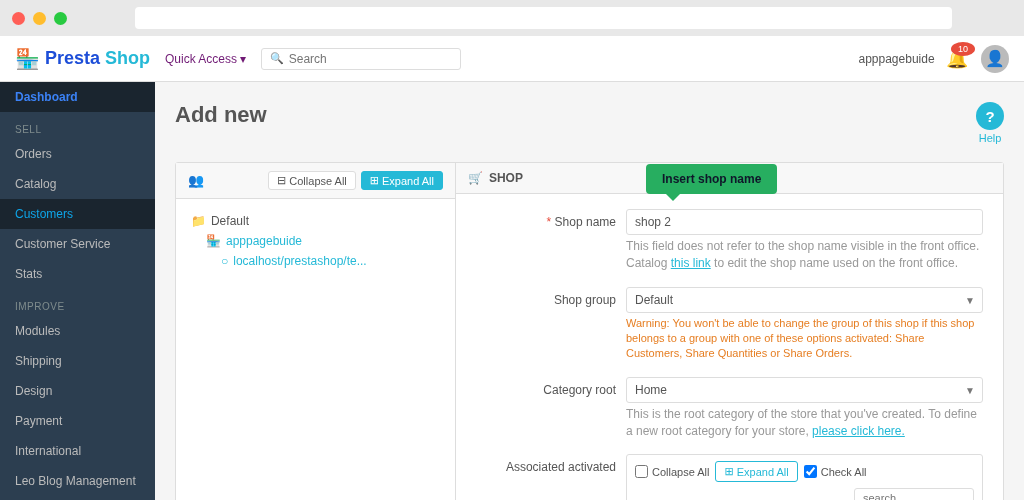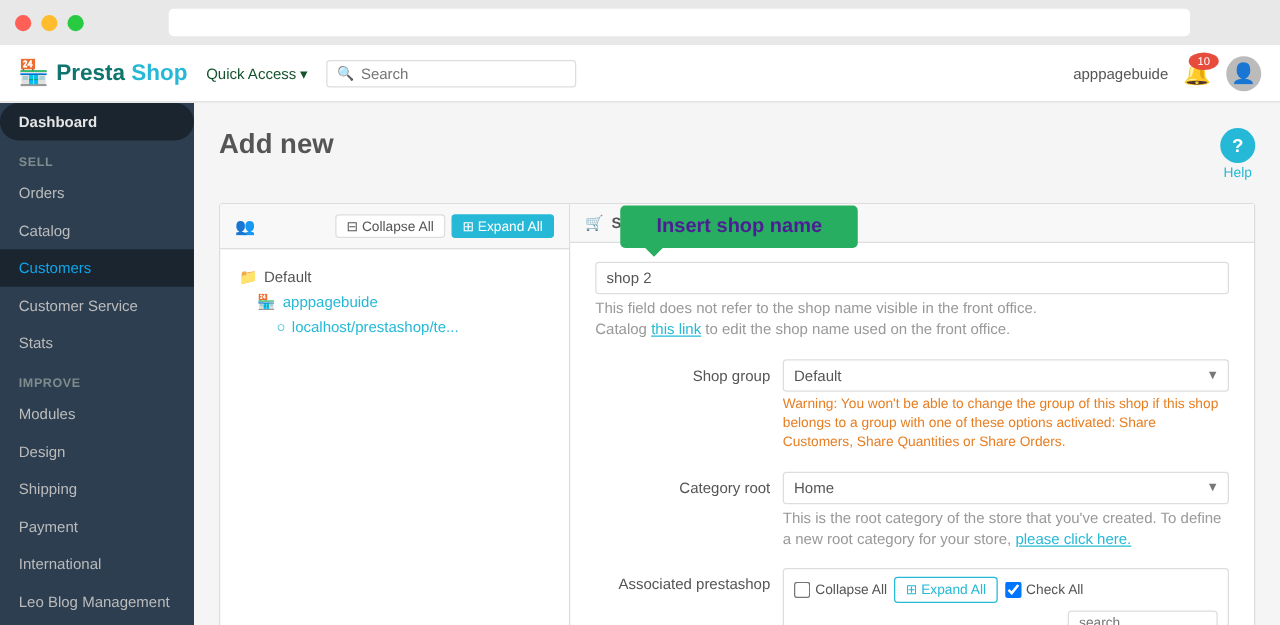--- a/index.html
+++ b/index.html
@@ -53,21 +53,21 @@
     .logo-area {
       display: flex;
       align-items: center;
       gap: 5px;
       font-size: 18px;
       font-weight: bold;
       min-width: 130px;
     }
     .nav-link {
       font-size: 12px;
-      color: #14532d;
+      color: #701a75;
       cursor: pointer;
       display: flex;
       align-items: center;
       gap: 3px;
       text-align: center;
     }
     .header-right {
       margin-left: auto;
       display: flex;
       align-items: center;
@@ -120,30 +120,29 @@
     .sidebar-item {
       padding: 8px 15px;
       cursor: pointer;
       color: #bbb;
     }
     .sidebar-item.active { background: #1a252f; color: #0ea5e9; }
     .sidebar-section {
       padding: 8px 15px 4px;
       font-size: 10px;
       color: #7f8c8d;
-      font-weight: bold;
+      font-weight: normal;
       text-transform: uppercase;
       letter-spacing: 0.5px;
       margin-top: 4px;
     }
     .sidebar-item.dashboard {
       background: #1a252f;
-      color: #e5e5e5;
+      color: #3b82f6;
       font-weight: bold;
-      border-radius: 15px;
     }
 
     
     .main-content {
       flex: 1;
       background: #f5f5f5;
       overflow-y: auto;
       padding: 20px 20px 20px 20px;
       position: relative;
     }
@@ -328,24 +327,24 @@
       margin-top: 3px;
       line-height: 1.4;
     }
 
     
     .tooltip-box {
       position: absolute;
       top: -45px;
       left: 20px;
       background: #27ae60;
-      color: #4c1d95;
-      padding: 8px 29px;
+      color: #0f172a;
+      padding: 8px 16px;
       border-radius: 4px;
-      font-size: 16px;
+      font-size: 12px;
       font-weight: bold;
       white-space: nowrap;
       z-index: 10;
     }
     .tooltip-box::after {
       content: '';
       position: absolute;
       bottom: -7px;
       left: 20px;
       border-left: 7px solid transparent;
@@ -405,21 +404,21 @@
   <span class="titlebar-btn btn-yellow"></span>
   <span class="titlebar-btn btn-green"></span>
   <div class="titlebar-url"></div>
 </div>
 
 <div class="app-wrapper">
 
   <div class="top-header">
     <div class="logo-area">
       <span style="color:#34209e; font-size:20px;">🏪</span>
-      <span style="color:#0f766e; font-weight:bold;">Presta</span>
+      <span style="color:#1d4ed8; font-weight:bold;">Presta</span>
         <span style="color:#25b9d7; font-weight:bold;">Shop</span>
     </div>
     <div class="nav-link">
       <span>Quick Access</span>
       <span>▾</span>
     </div>
     <div style="display:flex; align-items:center; border:1px solid #ddd; border-radius:3px; padding:3px 8px; gap:5px; background:white; width:200px;">
       <span style="font-size:11px; color:#aaa;">🔍</span>
       <input type="text" style="border: none; outline: none; font-size: 12px; width: 100%; color: rgb(153, 153, 153);" placeholder="Search">
     </div>
@@ -459,24 +458,24 @@
       <div class="sidebar-item">
         <span>Stats</span>
       </div>
       <div class="sidebar-section">
         <span>IMPROVE</span>
       </div>
       <div class="sidebar-item">
         <span>Modules</span>
       </div>
       <div class="sidebar-item">
+        <span>Shipping</span>
+      </div>
+      <div class="sidebar-item">
         <span>Design</span>
-      </div>
-      <div class="sidebar-item">
-        <span>Shipping</span>
       </div>
       <div class="sidebar-item">
         <span>Payment</span>
       </div>
       <div class="sidebar-item">
         <span>International</span>
       </div>
       <div class="sidebar-item">
         <span>Leo Blog Management</span>
       </div>
@@ -529,20 +528,23 @@
         </div>
 
         <div class="right-panel">
           <div class="right-panel-header">
             <span>🛒</span>
             <span>SHOP</span>
           </div>
           <div class="form-area">
 
             <div class="form-row">
+              <div class="form-label required">
+                <span>Shop name</span>
+              </div>
               <div class="form-control-area">
                 
                 <div class="tooltip-box">
                   <span>Insert shop name</span>
                 </div>
                 <input type="text" class="form-input" value="shop 2" style="">
                 <div class="form-help">
                   <span>This field does not refer to the shop name visible in the front office.</span><br>
                   <span>Catalog</span>
                   <a href="#" style="color:#25b9d7;">this link</a>
@@ -581,21 +583,21 @@
                 </div>
                 <div class="form-help">
                   <span>This is the root category of the store that you've created. To define a new root category for your store,</span>
                   <a href="#" style="color:#25b9d7;">please click here.</a>
                 </div>
               </div>
             </div>
 
             <div class="form-row">
               <div class="form-label">
-                <span>Associated prestashop</span>
+                <span>Associated activated</span>
               </div>
               <div class="form-control-area">
                 <div class="categories-panel">
                   <div class="categories-toolbar">
                     <label class="checkbox-label">
                       <input type="checkbox" style="">
                       <span>Collapse All</span>
                     </label>
                     <button class="cat-btn expand-cat">
                       <span>⊞</span>

